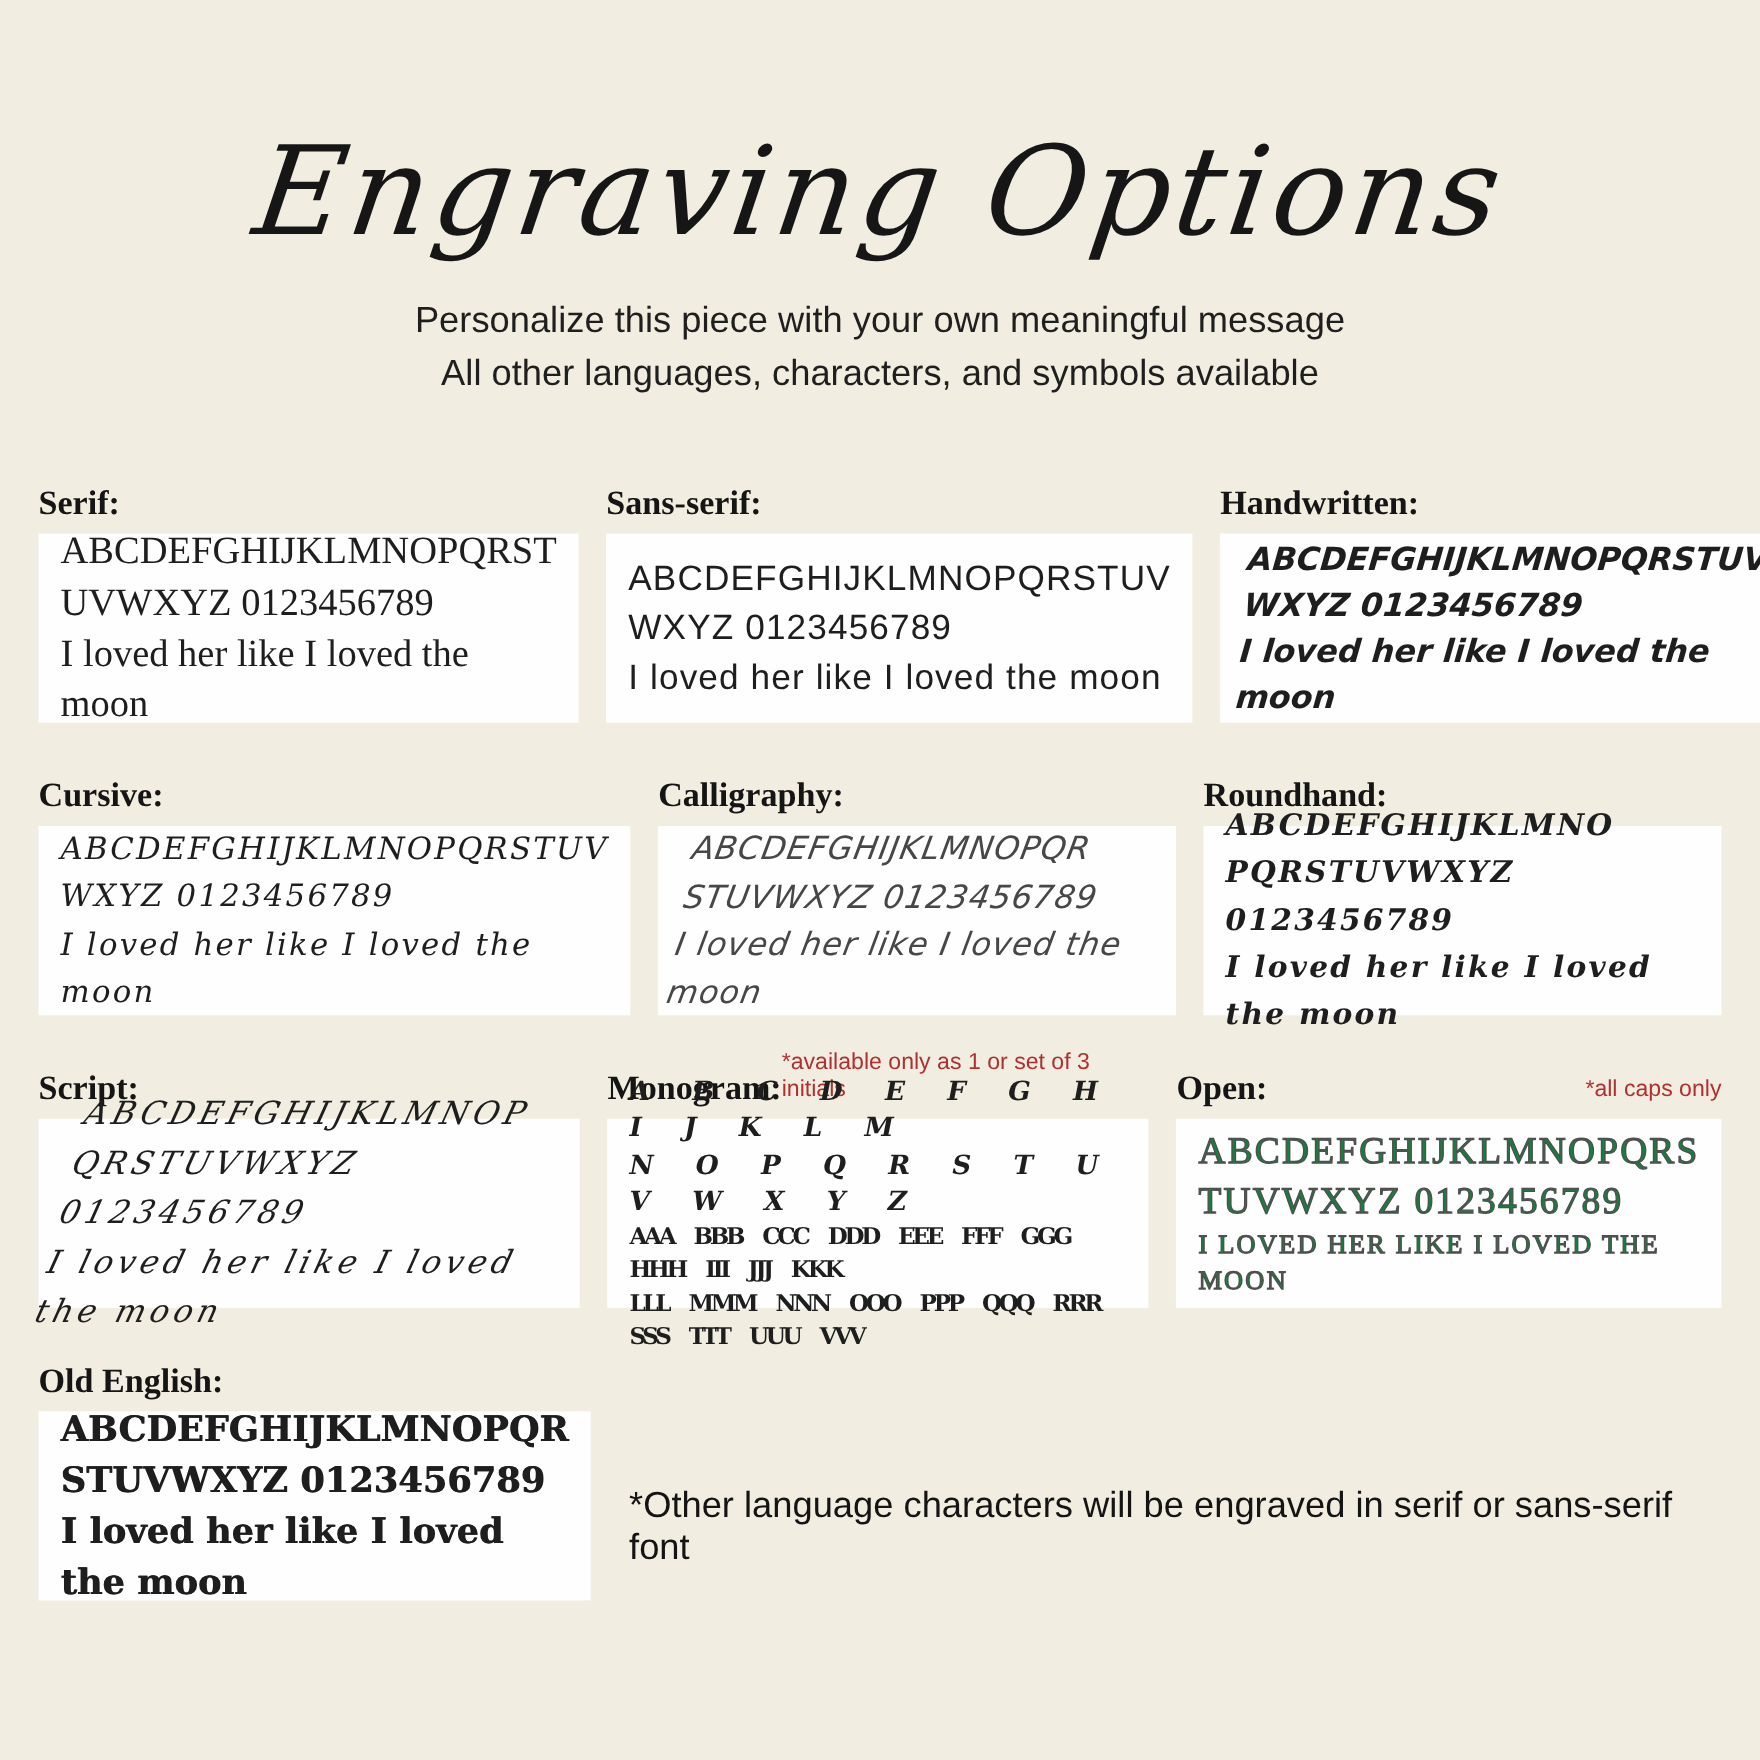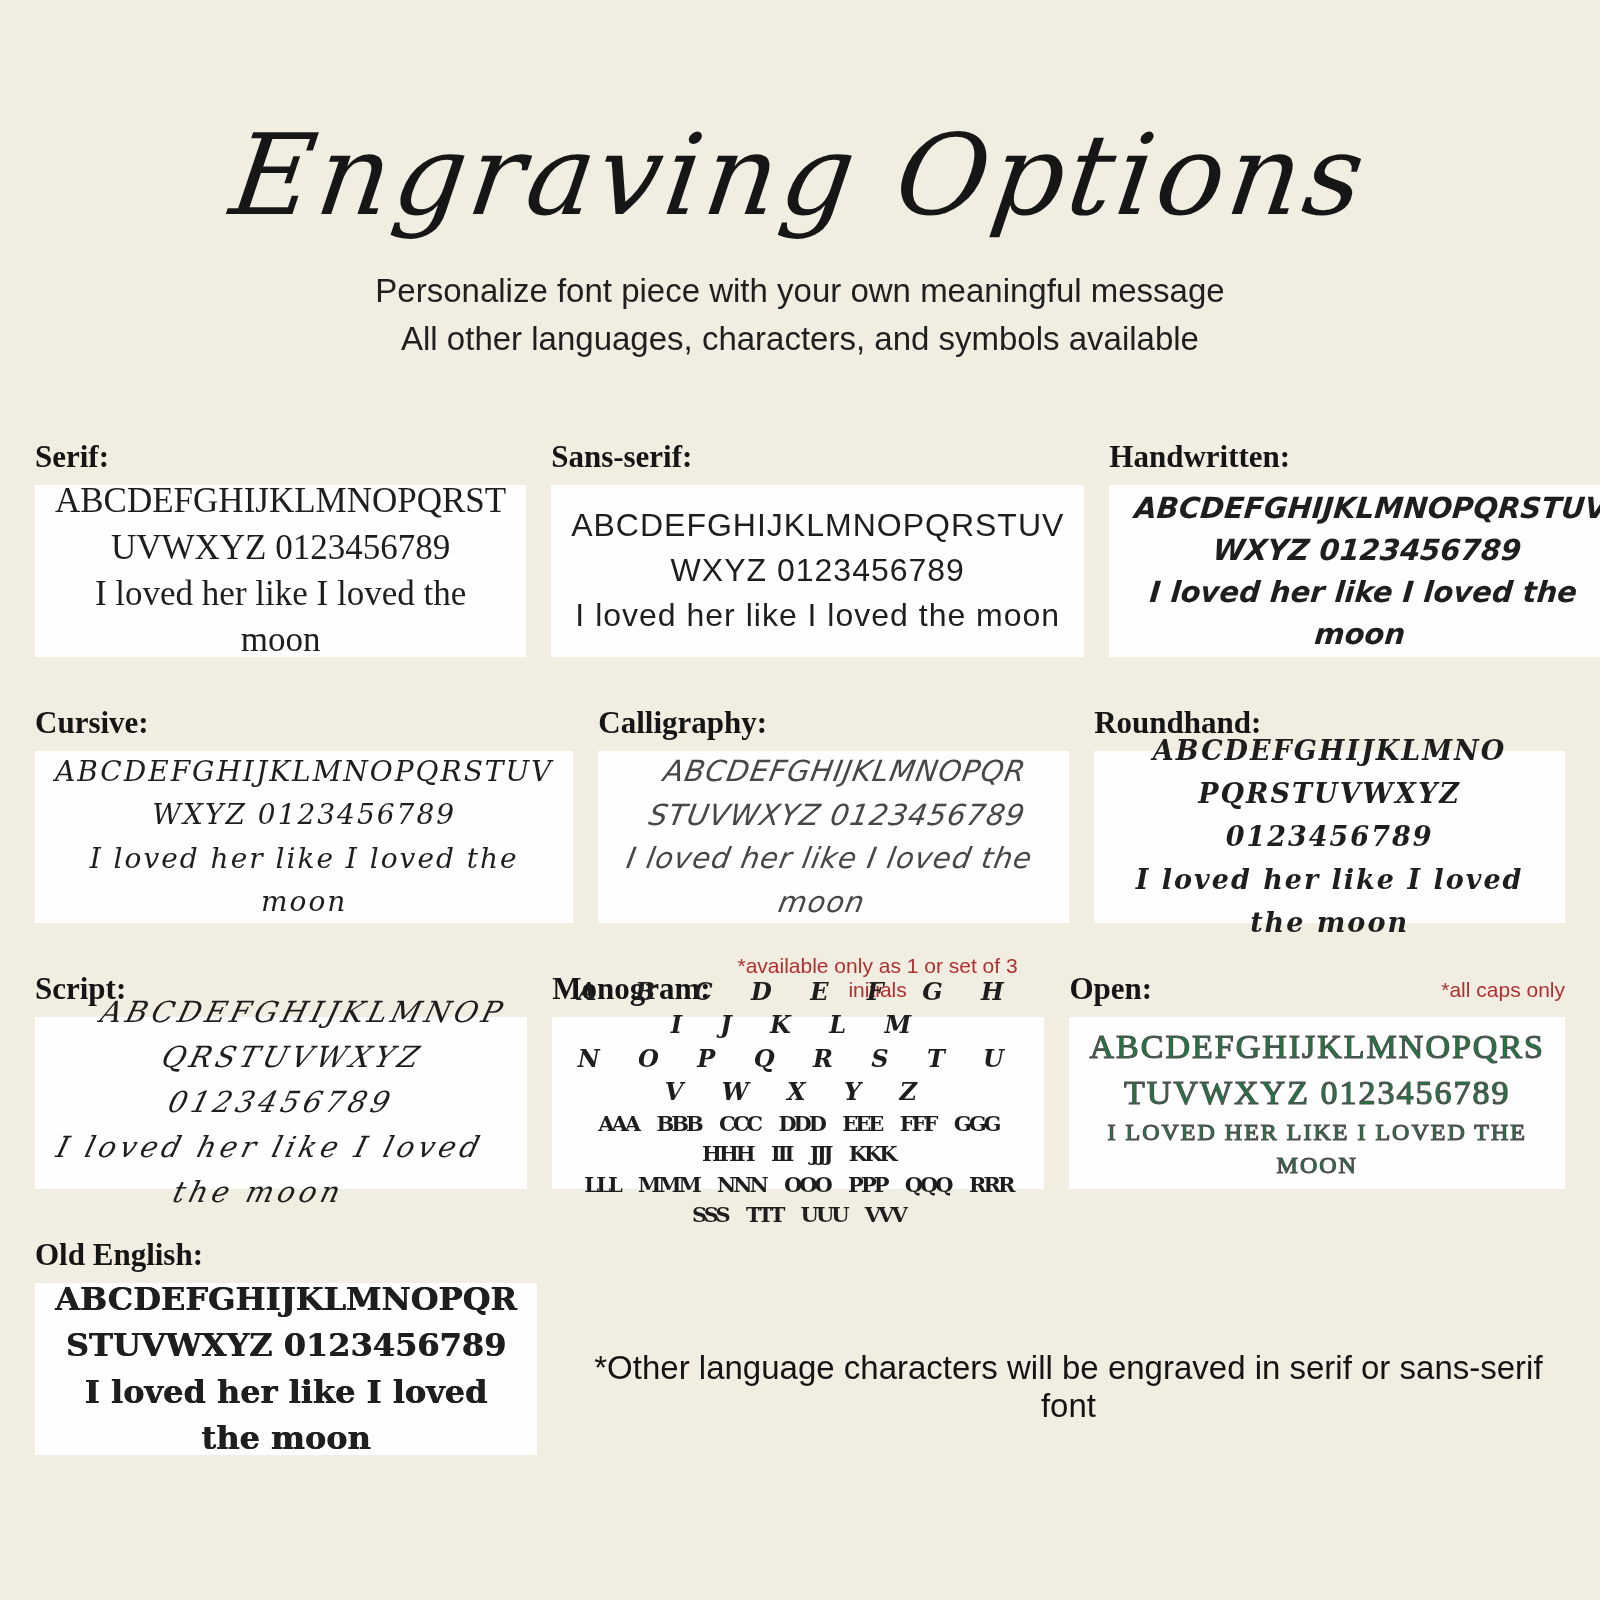--- a/index.html
+++ b/index.html
@@ -16,21 +16,21 @@
     font-family:"DejaVu Serif", serif;
     font-style:italic;
     font-size:112px;
     letter-spacing:4px;
     transform:skewX(-8deg);
     color:#161616;
     line-height:1.25;
   }
   .subtitle{margin-top:22px;font-size:33px;line-height:1.45;color:#1f1f1f;}
 
-  .grid{margin:70px 35px 0 35px;text-align:center;}
+  .grid{margin:70px 35px 0 35px;}
   .row{display:grid;grid-template-columns:repeat(3,1fr);column-gap:25px;margin-bottom:42px;}
   .label-row{display:flex;justify-content:space-between;align-items:flex-end;height:42px;margin-bottom:10px;}
   .label{font-family:"Liberation Serif", serif;font-weight:bold;font-size:31px;color:#151515;}
   .note{color:#b03030;font-size:21px;padding-bottom:5px;}
   .card{
     background:#fefefe;
     height:172px;
     display:flex;flex-direction:column;justify-content:center;
     padding:0 20px;box-sizing:border-box;
   }
@@ -51,21 +51,21 @@
 
   .footnote-cell{grid-column:2 / 4;display:flex;align-items:flex-start;}
   .footnote{font-size:33px;padding-top:118px;color:#141414;margin-left:10px;}
 </style>
 </head>
 <body>
 
 <div class="header">
   <div class="title">Engraving Options</div>
   <div class="subtitle">
-    <div>Personalize font piece with your own meaningful message</div>
+    <div>Personalize this piece with your own meaningful message</div>
     <div>All other languages, characters, and symbols available</div>
   </div>
 </div>
 
 <div class="grid">
 
   <div class="row">
     <div class="cell">
       <div class="label-row">
         <span class="label">Serif:</span>

